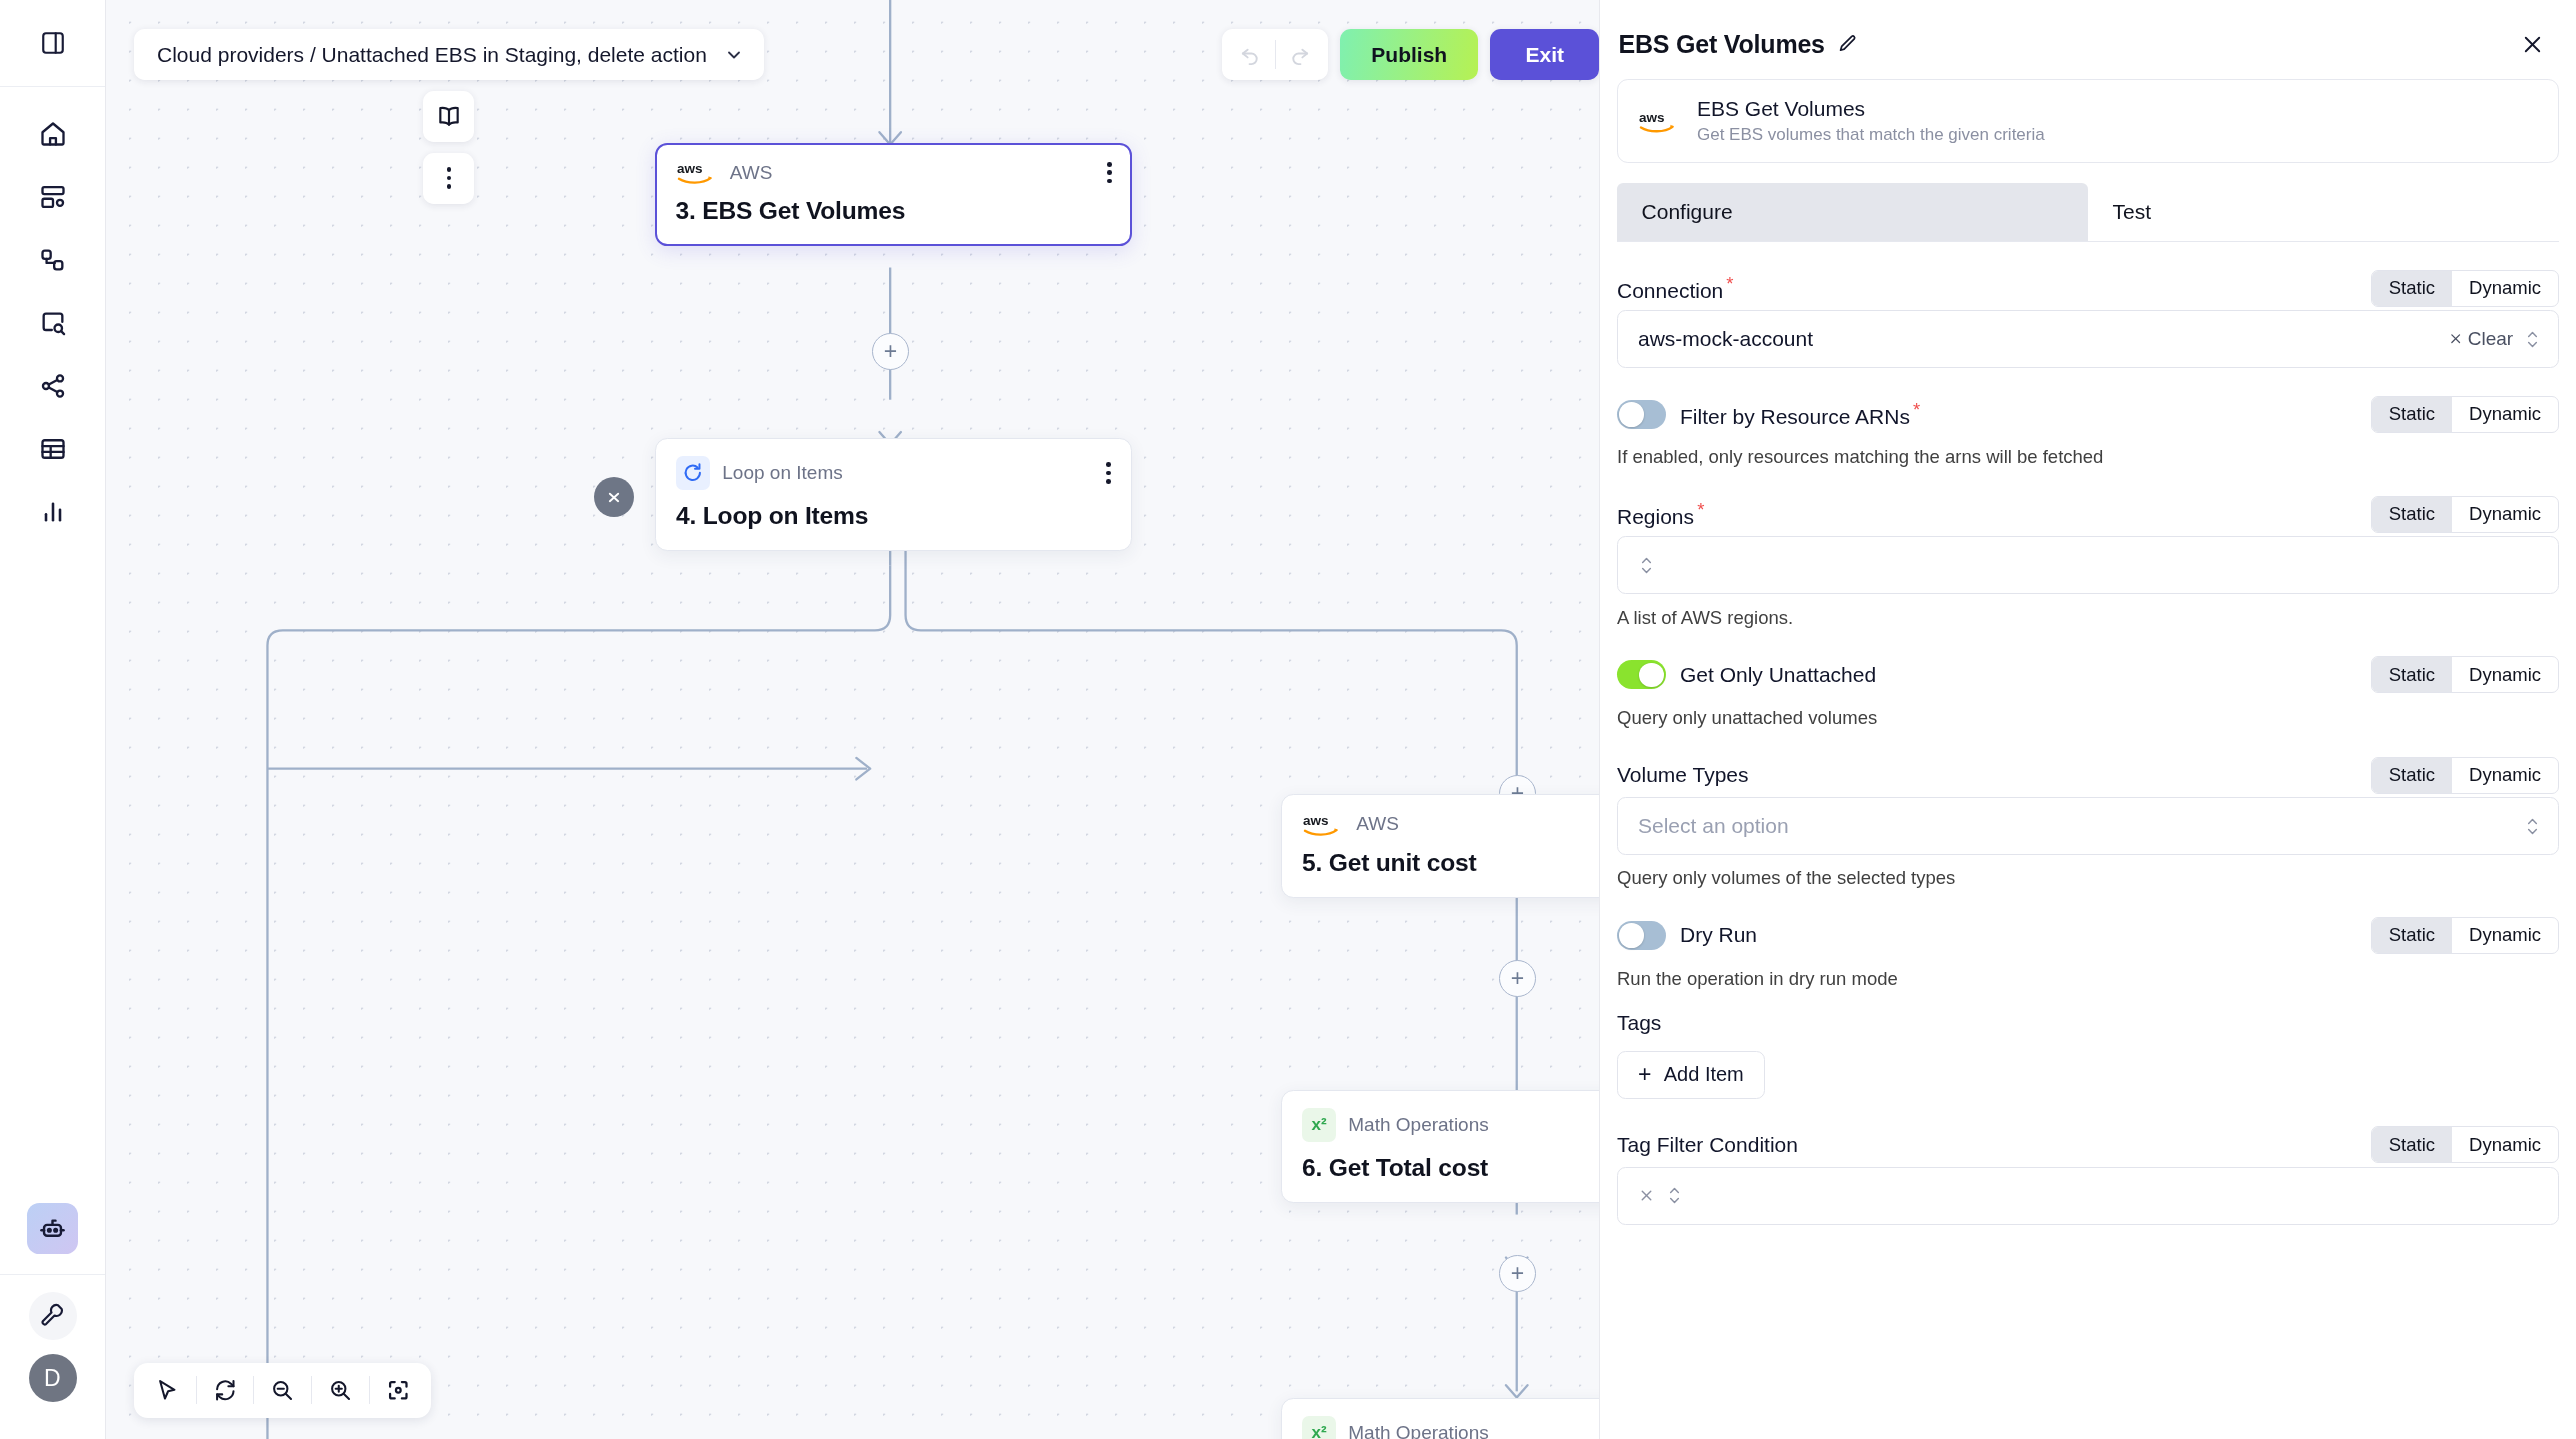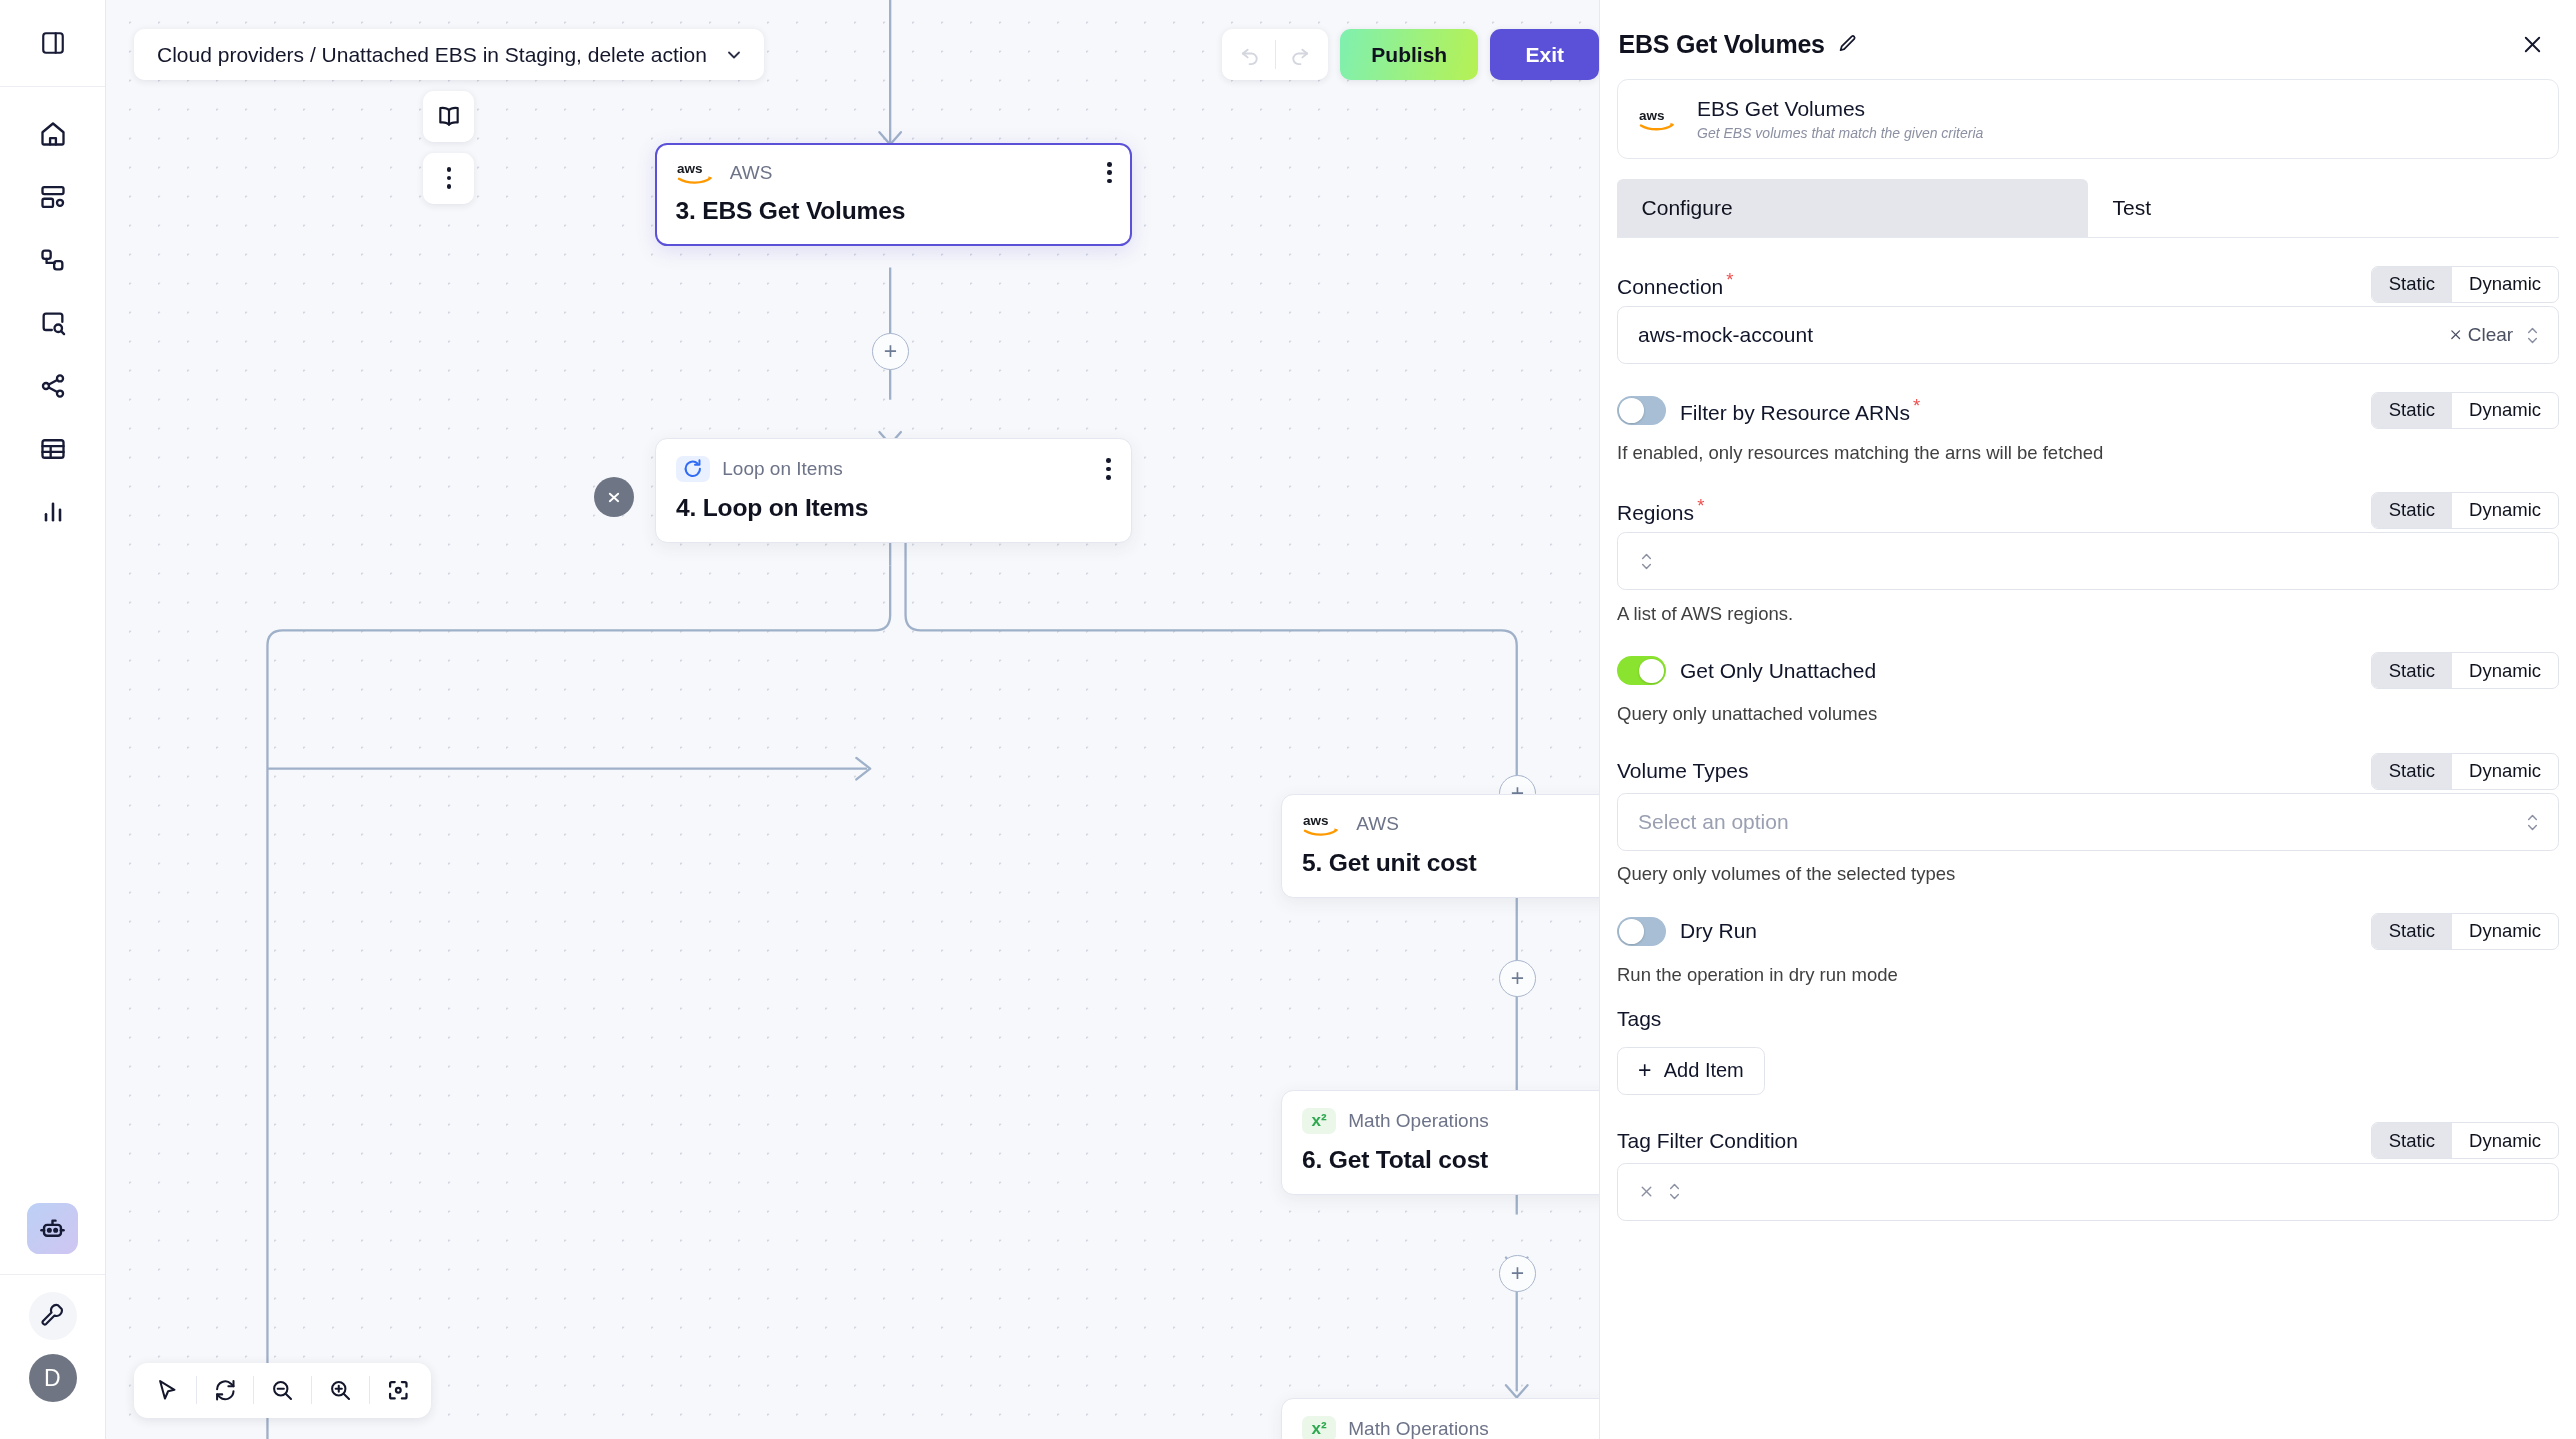--- a/index.html
+++ b/index.html
@@ -101,21 +101,21 @@
   }
   .node.selected {
     border: 2.3px solid #5b51d8; padding: 15.4px 18.5px 18.5px 18.5px;
     box-shadow: 0 4.6px 20px rgba(91,81,216,.16);
   }
   .node-head { display:flex; align-items:center; justify-content:space-between; margin-bottom: 12.3px; }
   .node-head-left { display:flex; align-items:center; gap: 12.3px; }
   .node-type { font-size: 19px; color:#6d7388; }
   .node-title { font-size: 24.6px; font-weight:700; color:#10131f; letter-spacing:-0.2px; }
   .tile-icon {
-    width: 34px; height:26px; border-radius: 7px; display:flex; align-items:center; justify-content:center;
+    width: 34px; height:34px; border-radius: 7px; display:flex; align-items:center; justify-content:center;
     font-size: 17px; font-weight:700;
   }
   .tile-loop { background:#e9f0ff; color:#2f6bf5; }
   .tile-math { background:#eaf7e9; color:#2fa84f; }
   .aws-logo { display:flex; flex-direction:column; align-items:center; width: 42px; }
 
   .plus-node {
     position:absolute; width: 37px; height:37px; border-radius: 50%;
     background: #fbfcfe; border: 1.2px solid #a9b6cd;
     display:flex; align-items:center; justify-content:center; color:#6d7b94; font-size: 23px; font-weight: 300;
@@ -149,21 +149,21 @@
   .panel-title-wrap { display:flex; align-items:center; gap: 12.3px; }
   .panel-title { font-size: 25px; font-weight:700; color:#10131f; letter-spacing:-0.2px; }
   .close-x { width: 32px; height:32px; display:flex; align-items:center; justify-content:center; cursor:pointer; }
 
   .action-card {
     margin: 4.6px 17px 0 17px; border:0.8px solid #e6e8ef; border-radius: 10.8px;
     padding: 17px 20px; display:flex; align-items:center; gap: 17px;
   }
   .action-card-text { display:flex; flex-direction:column; gap: 4.6px; }
   .ac-name { font-size: 21px; color:#12162a; }
-  .ac-desc { font-size: 14px; color:#8b90a2;font-style:italic; }
+  .ac-desc { font-size: 17px; color:#8b90a2; }
 
   .tabs { display:flex; margin: 20px 17px 0 17px; border-bottom: 0.8px solid #e6e8ef; }
   .tab {
     flex: 1 1 0; height: 58px; display:flex; align-items:center;
     padding-left: 24.6px; font-size: 21px; color:#10131f; cursor:pointer;
     border-radius: 6.2px 6.2px 0 0;
   }
   .tab.active { background:#e4e6ec; }
 
   .panel-body { flex:1 1 auto; overflow:hidden; padding: 0 17px 0 17px; }

